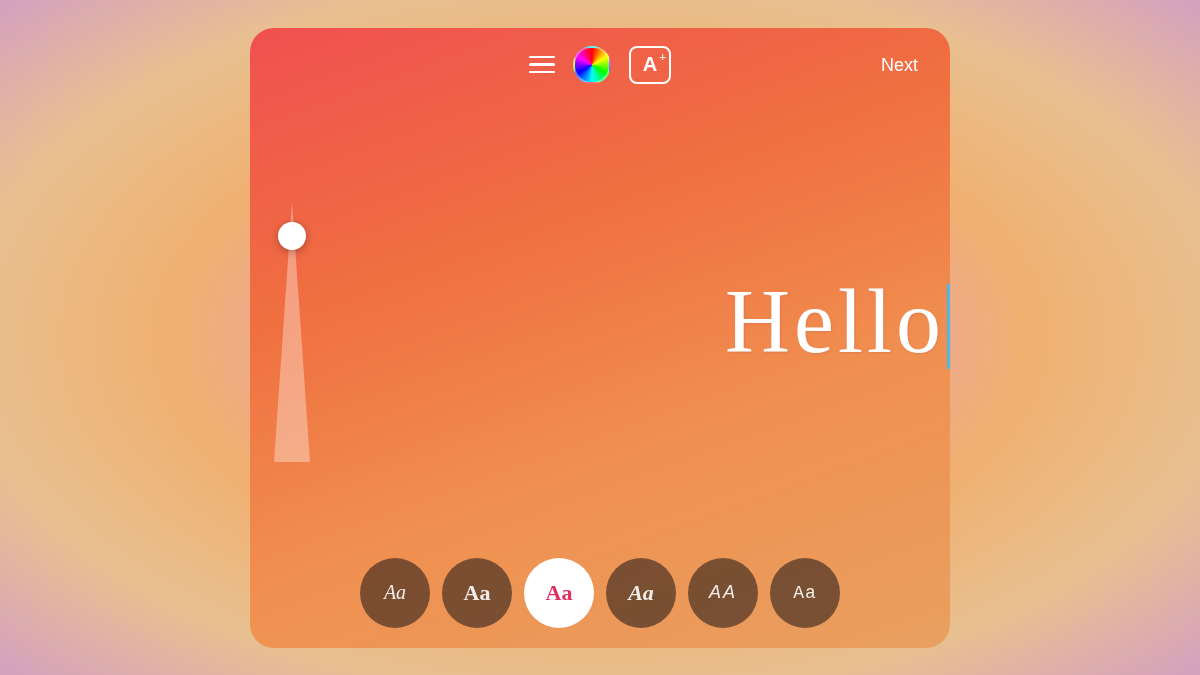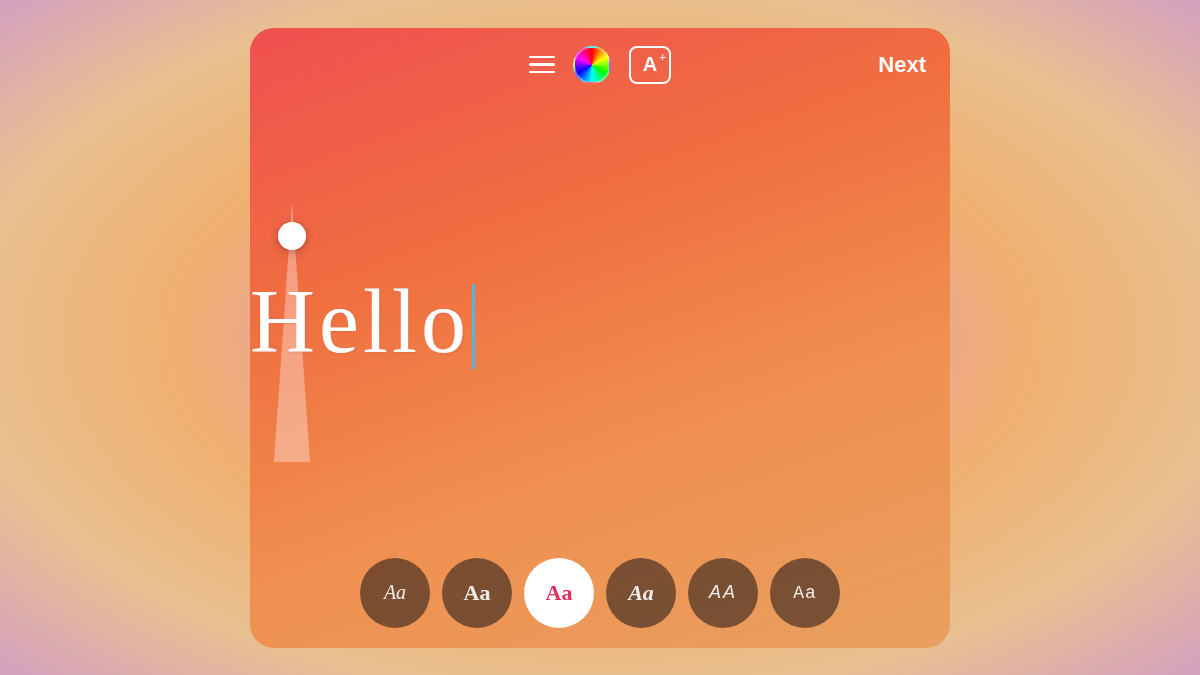--- a/index.html
+++ b/index.html
@@ -84,39 +84,39 @@
       font-size: 12px;
       color: white;
       position: absolute;
       top: 2px;
       right: 3px;
       font-weight: 700;
     }
 
     .next-btn {
       position: absolute;
-      right: 24px;
+      right: 32px;
       top: 50%;
       transform: translateY(-50%);
       color: white;
-      font-size: 22px;
-      font-weight: 700;
+      font-size: 18px;
+      font-weight: 400;
       font-family: -apple-system, BlinkMacSystemFont, 'Helvetica Neue', sans-serif;
       cursor: pointer;
       background: none;
       border: none;
     }
 
     
     .main-content {
       flex: 1;
       position: relative;
       display: flex;
       align-items: center;
-      justify-content: flex-start;
+      justify-content: flex-end;
     }
 
     
     .size-slider-container {
       position: absolute;
       left: 40px;
       top: 50%;
       transform: translateY(-50%);
       display: flex;
       flex-direction: column;

